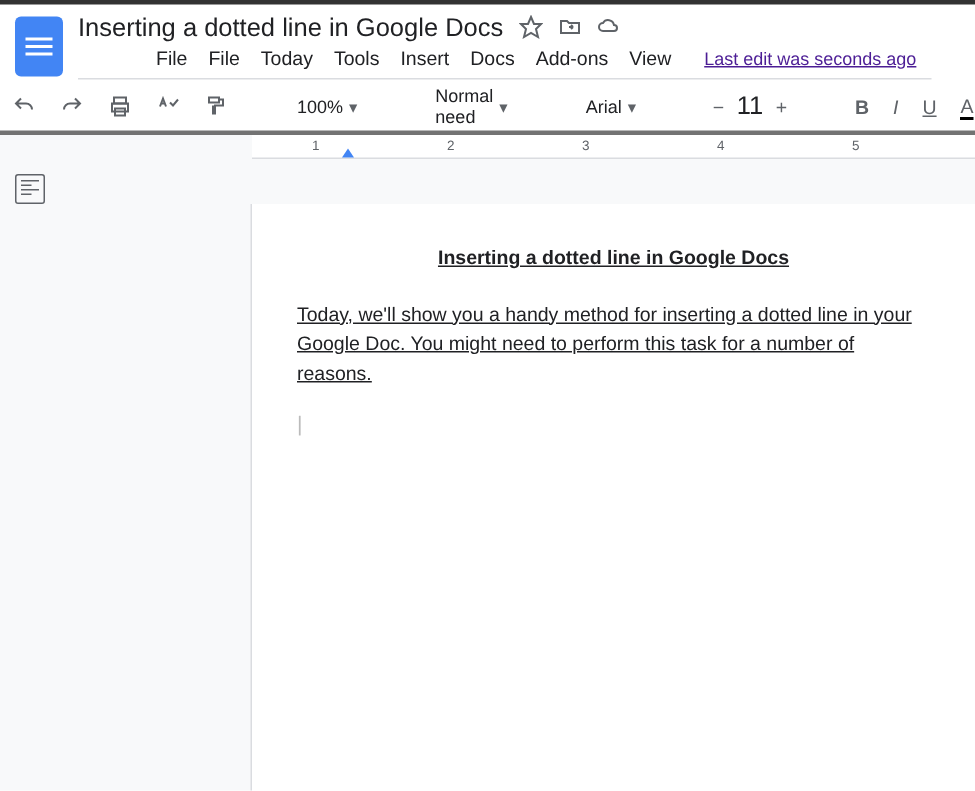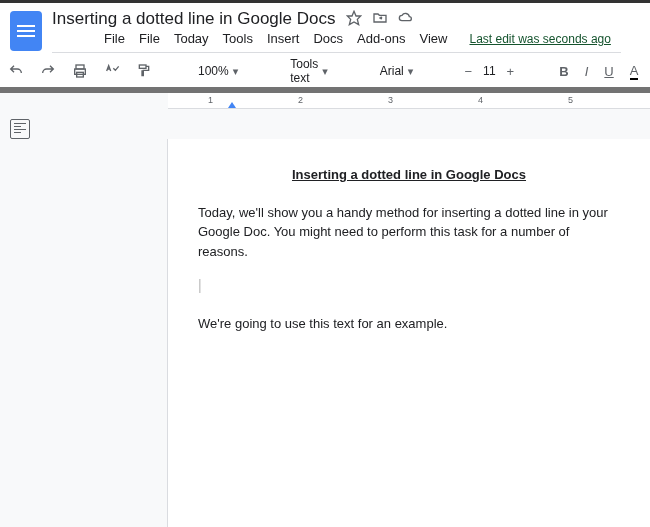--- a/index.html
+++ b/index.html
@@ -5,43 +5,43 @@
 * { margin: 0; padding: 0; box-sizing: border-box; font-family: Arial, sans-serif; }
 body { width: 650px; height: 527px; background: #fff; overflow: hidden; font-size: 13px; color: #202124; }
 .titlebar { display: flex; align-items: center; padding: 6px 10px 2px 10px; border-top: 3px solid #333; }
 .doc-logo { width: 32px; height: 40px; background: #4285f4; border-radius: 4px; display: flex; align-items: center; justify-content: center; margin-right: 10px; flex-direction: column; gap: 3px; padding: 10px 7px; }
 .doc-logo span { width: 100%; height: 2px; background: #fff; }
 .doc-title { font-size: 17px; color: #202124; margin-right: 10px; }
 .title-icons { display: flex; gap: 10px; align-items: center; color: #5f6368; }
 .title-icons svg { width: 16px; height: 16px; }
 .menubar { display: flex; align-items: center; padding: 2px 10px 6px 52px; gap: 14px; font-size: 13px; color: #202124; border-bottom: 1px solid #dadce0; }
 .menu-item { cursor: pointer; }
-.last-edit { color: #14532d; text-decoration: underline; margin-left: 8px; font-size: 12px; }
-.toolbar { display: flex; align-items: center; padding: 4px 8px; border-bottom: 6px solid #737373; gap: 16px; background: #fff; }
+.last-edit { color: #4c1d95; text-decoration: underline; margin-left: 8px; font-size: 12px; }
+.toolbar { display: flex; align-items: center; padding: 4px 8px; border-bottom: 3px solid #737373; gap: 16px; background: #fff; }
 .tb-btn { width: 24px; height: 24px; display: flex; align-items: center; justify-content: center; border-radius: 3px; cursor: pointer; color: #5f6368; }
 .tb-sep { width: 1px; height: 20px; background: #dadce0; margin: 0 4px; }
 .tb-select { display: flex; align-items: center; padding: 0 6px; height: 24px; cursor: pointer; color: #202124; font-size: 12px; gap: 4px; }
 .tb-fontsize { display: flex; align-items: center; }
 .tb-fontsize .fs-btn { width: 18px; height: 24px; display: flex; align-items: center; justify-content: center; cursor: pointer; color: #5f6368; }
-.tb-fontsize .fs-val { width: 24px; text-align: center; font-size: 12px; }
+.tb-fontsize .fs-val { width: 24px; text-align: center; font-size: 17px; }
 .tb-btn.active { background: #e8f0fe; color: #1a73e8; }
 .tb-btn svg { width: 16px; height: 16px; }
 .ruler-area { display: flex; background: #f8f9fa; }
 .outline-pane { width: 40px; background: #f8f9fa; display: flex; justify-content: center; padding-top: 26px; }
 .outline-icon { width: 20px; height: 20px; border: 1px solid #5f6368; border-radius: 2px; display: flex; flex-direction: column; gap: 2px; padding: 3px; }
 .outline-icon span { height: 1px; background: #5f6368; }
 .ruler-wrap { flex: 1; }
 .ruler { height: 16px; background: #fff; border-bottom: 1px solid #dadce0; position: relative; font-size: 9px; color: #5f6368; margin-left: 128px; }
 .ruler .tick { position: absolute; top: 2px; }
 .ruler .indent { position: absolute; top: 9px; width: 0; height: 0; border-left: 4px solid transparent; border-right: 4px solid transparent; border-bottom: 6px solid #4285f4; }
 .content-area { display: flex; height: calc(100% - 110px); }
 .side-pane { width: 168px; background: #f8f9fa; border-right: 1px solid #dadce0; position: relative; }
 .page { flex: 1; background: #fff; padding: 26px 30px; font-size: 13px; color: #202124; line-height: 1.5; }
 .page-title { text-align: center; font-weight: bold; text-decoration: underline; margin-bottom: 18px; font-size: 13px; }
-.page-para { margin-bottom: 14px; }
+.page-para { margin-bottom: 14px; text-decoration: underline; }
 .cursor-line { color: #bbb; margin: 10px 0 18px 0; font-size: 14px; }
 .caret { font-size: 11px; color: #5f6368; }
 .bold-b { font-weight: bold; font-size: 13px; }
 .italic-i { font-style: italic; font-size: 13px; }
 .underline-u { text-decoration: underline; font-size: 13px; }
 .text-a { font-size: 13px; border-bottom: 2px solid #000; }
 </style>
 </head>
 <body>
 
@@ -110,21 +110,21 @@
         <path d="M15 5h4v6h-8v8h-2v-8"></path>
       </svg>
     </div>
   <div class="tb-sep"></div>
   <div class="tb-select">
       <span>100%</span>
       <span class="caret">▾</span>
     </div>
   <div class="tb-sep"></div>
   <div class="tb-select">
-      <span>Tools text</span>
+      <span>Normal need</span>
       <span class="caret">▾</span>
     </div>
   <div class="tb-sep"></div>
   <div class="tb-select">
       <span>Arial</span>
       <span class="caret">▾</span>
     </div>
   <div class="tb-sep"></div>
   <div class="tb-fontsize">
     <div class="fs-btn">−</div>
@@ -207,15 +207,14 @@
     </div>
   </div>
 </div>
 
 <div class="content-area">
   <div class="side-pane"></div>
   <div class="page">
     <div class="page-title">Inserting a dotted line in Google Docs</div>
     <div class="page-para">Today, we'll show you a handy method for inserting a dotted line in your Google Doc. You might need to perform this task for a number of reasons.</div>
     <div class="cursor-line">|</div>
-    <div class="page-para">We're going to use this text for an example.</div>
   </div>
 </div>
 
 </body></html>

